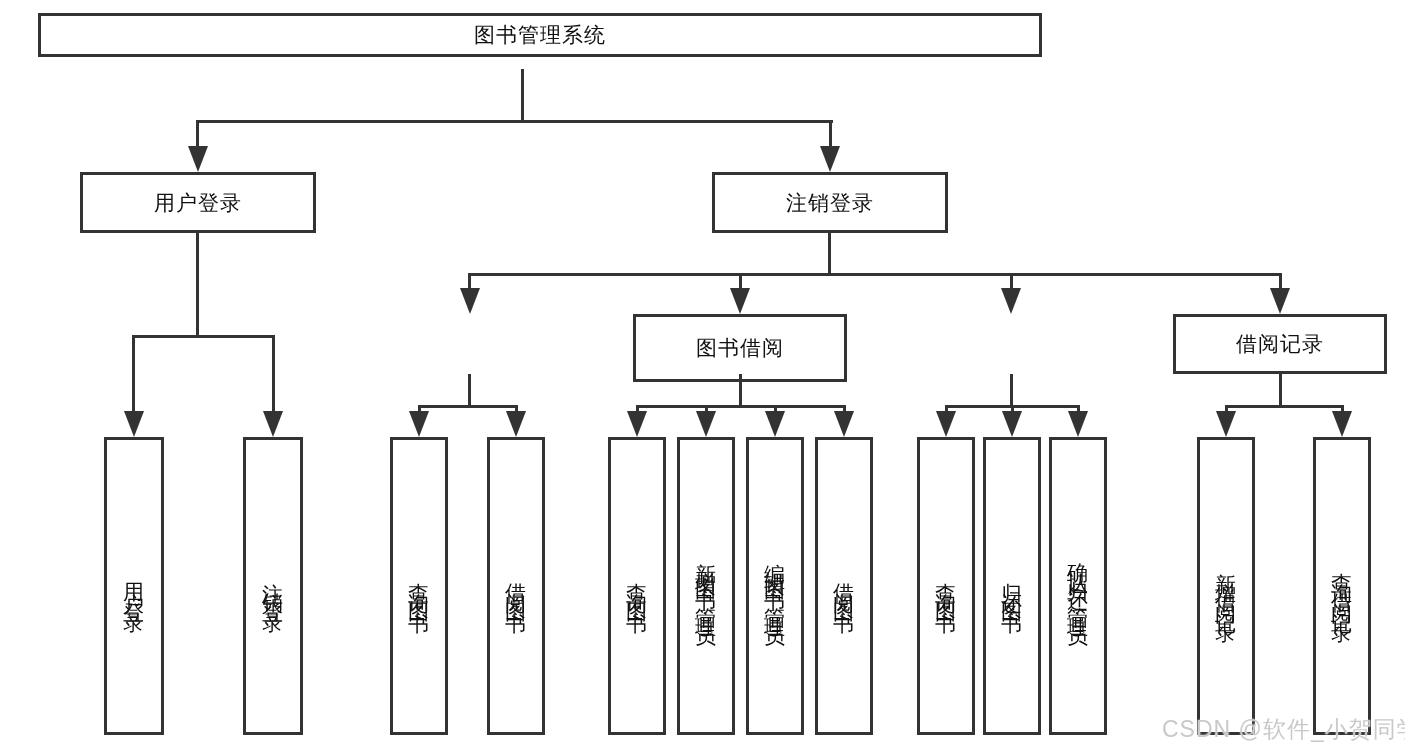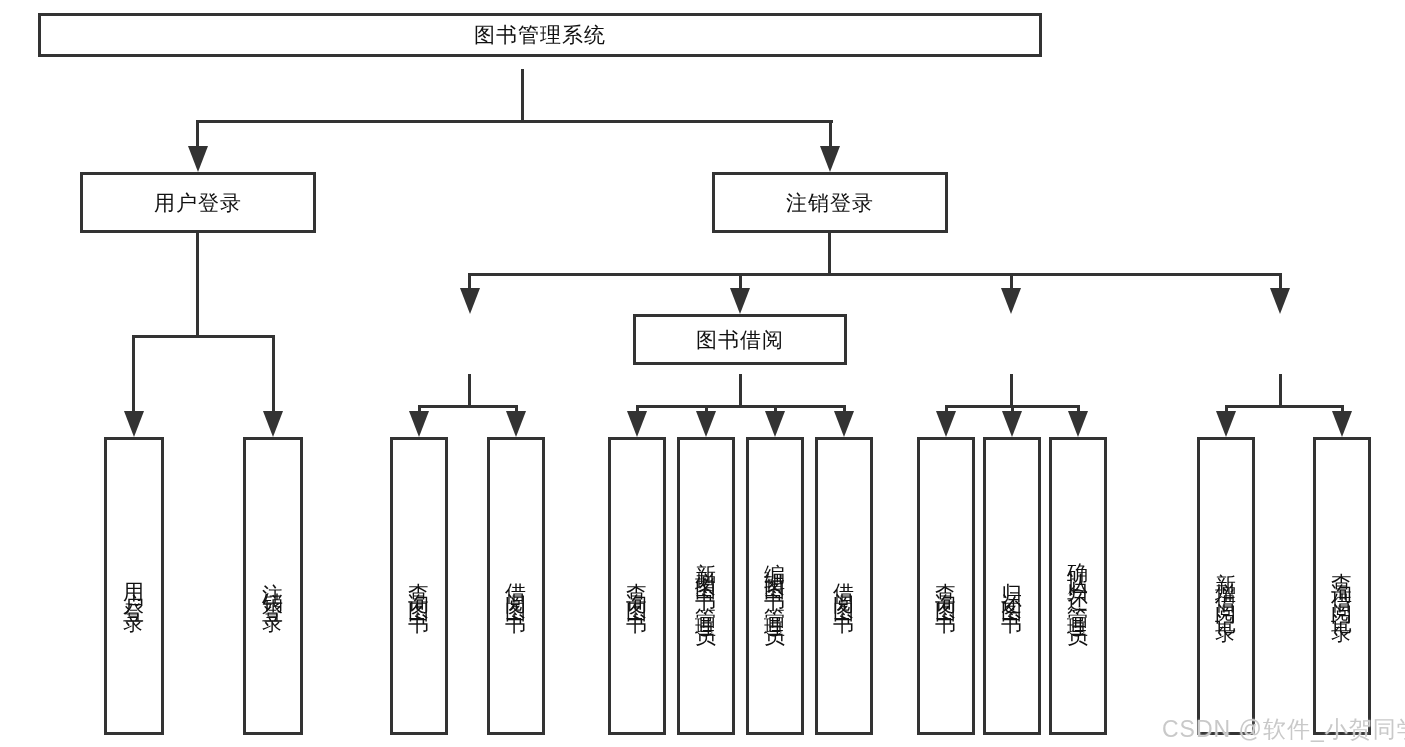--- a/index.html
+++ b/index.html
@@ -40,22 +40,25 @@
     <span class="lbl">图书管理系统</span>
   </div>
 
   <div class="box hbox" style="left:80px;top:172px;width:236px;height:61px">
     <span class="lbl">用户登录</span>
   </div>
   <div class="box hbox" style="left:712px;top:172px;width:236px;height:61px">
     <span class="lbl">注销登录</span>
   </div>
 
-  <div class="box hbox" style="left:633px;top:314px;width:214px;height:51px">
+  <div class="box hbox" style="left:633px;top:314px;width:214px;height:68px">
     <span class="lbl">图书借阅</span>
+  </div>
+  <div class="box hbox" style="left:1173px;top:314px;width:214px;height:60px">
+    <span class="lbl">借阅记录</span>
   </div>
 
   <div class="box vbox" style="left:104px;top:437px;width:60px;height:298px">
     <span class="lbl">用户登录</span>
   </div>
   <div class="box vbox" style="left:243px;top:437px;width:60px;height:298px">
     <span class="lbl">注销登录</span>
   </div>
 
   <div class="box vbox" style="left:390px;top:437px;width:58px;height:298px">

